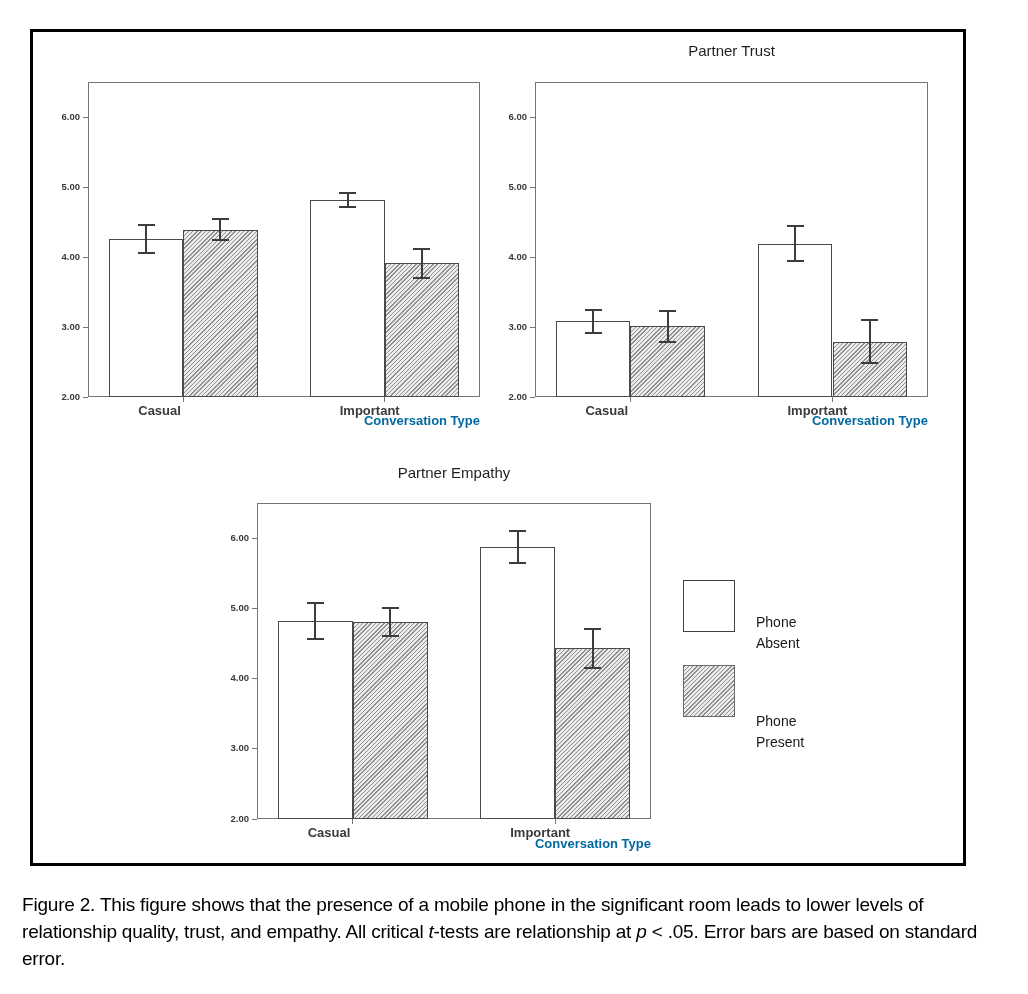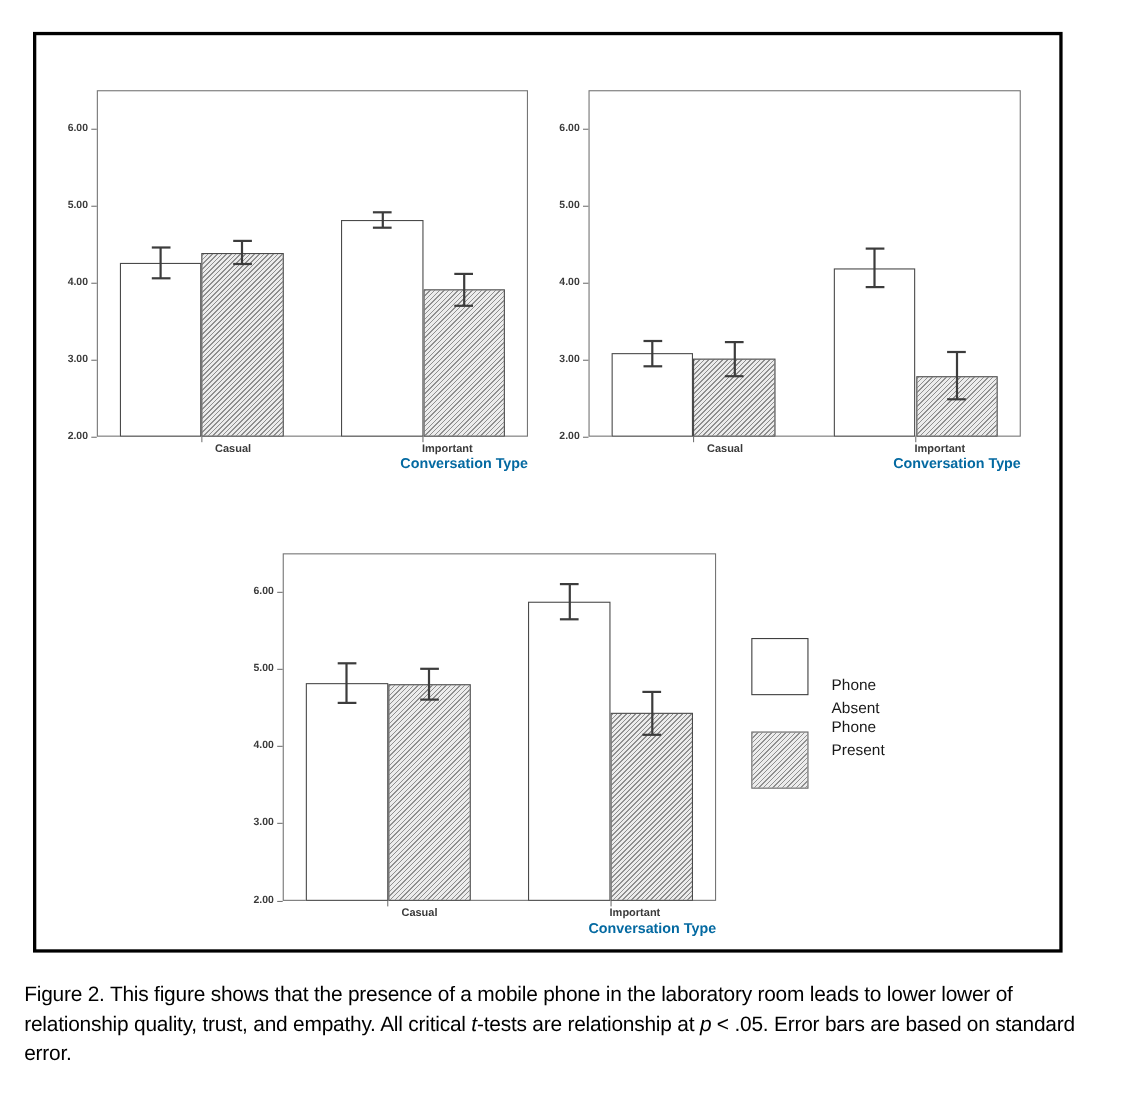--- a/index.html
+++ b/index.html
@@ -15,21 +15,21 @@
   .figure-inner{position:absolute;inset:0;}
 
   .chart-group{position:absolute;inset:0;}
   .chart-title{position:absolute;text-align:center;font-size:15px;color:#1f1f1f;}
   .x-axis-title{position:absolute;text-align:right;font-size:13px;font-weight:700;color:#0369a1;}
 
   .plot-frame{position:absolute;border:1px solid var(--frame);background:transparent;}
   .y-tick{position:absolute;height:1px;width:5px;background:var(--frame);}
   .y-tick-label{position:absolute;width:42px;text-align:right;font-size:9.5px;font-weight:600;color:#3a3a3a;}
   .x-tick{position:absolute;width:1px;height:5px;background:var(--frame);}
-  .x-cat-label{position:absolute;text-align:right;font-size:10px;font-weight:600;color:#3a3a3a;}
+  .x-cat-label{position:absolute;text-align:left;font-size:13px;font-weight:600;color:#3a3a3a;}
 
   .bar{position:absolute;border:1.5px solid var(--barborder);}
   .bar.plain{background:#ffffff;}
   .bar.hatched,.legend-swatch.hatched{
     background-color:var(--hatchbg);
     background-image:repeating-linear-gradient(135deg,var(--hatchline) 0,var(--hatchline) 1px,transparent 1px,transparent 3px);
   }
   .err-line{position:absolute;width:2px;background:var(--ebar);}
   .err-cap{position:absolute;height:2px;width:17px;background:var(--ebar);}
 
@@ -43,29 +43,31 @@
   .seg-italic{font-style:italic;}
 </style>
 </head>
 <body>
 
 <div class="page">
 
   <div class="figure-box">
     <div class="figure-inner" id="figure-inner">
 
+      <div class="chart-title" style="left:502px;top:10px;width:393px">Partner Trust</div>
+      <div class="chart-title" style="left:224px;top:432px;width:394px">Partner Empathy</div>
 
       <div class="x-axis-title" style="left:55px;top:381px;width:392px">Conversation Type</div>
       <div class="x-axis-title" style="left:502px;top:381px;width:393px">Conversation Type</div>
       <div class="x-axis-title" style="left:224px;top:804px;width:394px">Conversation Type</div>
 
       <div class="legend-swatch plain" style="left:650px;top:548px"></div>
       <div class="legend-label" style="left:723px;top:580px">Phone Absent</div>
       <div class="legend-swatch hatched" style="left:650px;top:633px"></div>
-      <div class="legend-label" style="left:723px;top:618px">Phone Present</div>
+      <div class="legend-label" style="left:723px;top:679px">Phone Present</div>
     <div class="chart-group">
           <div class="plot-frame" style="left: 55px; top: 50px; width: 392px; height: 315px;"></div>
           <div class="y-tick" style="left: 50px; top: 364.5px;"></div>
           <div class="y-tick-label" style="left: 5px; top: 358.5px;">2.00</div>
           <div class="y-tick" style="left: 50px; top: 294.5px;"></div>
           <div class="y-tick-label" style="left: 5px; top: 288.5px;">3.00</div>
           <div class="y-tick" style="left: 50px; top: 224.5px;"></div>
           <div class="y-tick-label" style="left: 5px; top: 218.5px;">4.00</div>
           <div class="y-tick" style="left: 50px; top: 154.5px;"></div>
           <div class="y-tick-label" style="left: 5px; top: 148.5px;">5.00</div>
@@ -155,15 +157,15 @@
           <div class="err-cap" style="left: 348.672px; top: 574.631px;"></div>
           <div class="err-cap" style="left: 348.672px; top: 602.72px;"></div>
           <div class="err-line" style="left: 558.688px; top: 596.698px; height: 39.3244px;"></div>
           <div class="err-cap" style="left: 551.188px; top: 595.698px;"></div>
           <div class="err-cap" style="left: 551.188px; top: 635.022px;"></div>
         </div>
       </div>
   </div>
 
   <p class="caption">
-    <span class="seg-bold">Figure 2.</span><span> This figure shows that the presence of a mobile phone in the laboratory room leads to lower lower of relationship quality, trust, and empathy. All critical </span><span class="seg-italic">t</span><span>-tests are relationship at </span><span class="seg-italic">p</span><span> &lt; .05. Error bars are based on standard error.</span>
+    <span class="seg-bold">Figure 2.</span><span> This figure shows that the presence of a mobile phone in the significant room leads to lower levels of relationship quality, trust, and empathy. All critical </span><span class="seg-italic">t</span><span>-tests are relationship at </span><span class="seg-italic">p</span><span> &lt; .05. Error bars are based on standard error.</span>
   </p>
 </div>
 
 </body></html>

